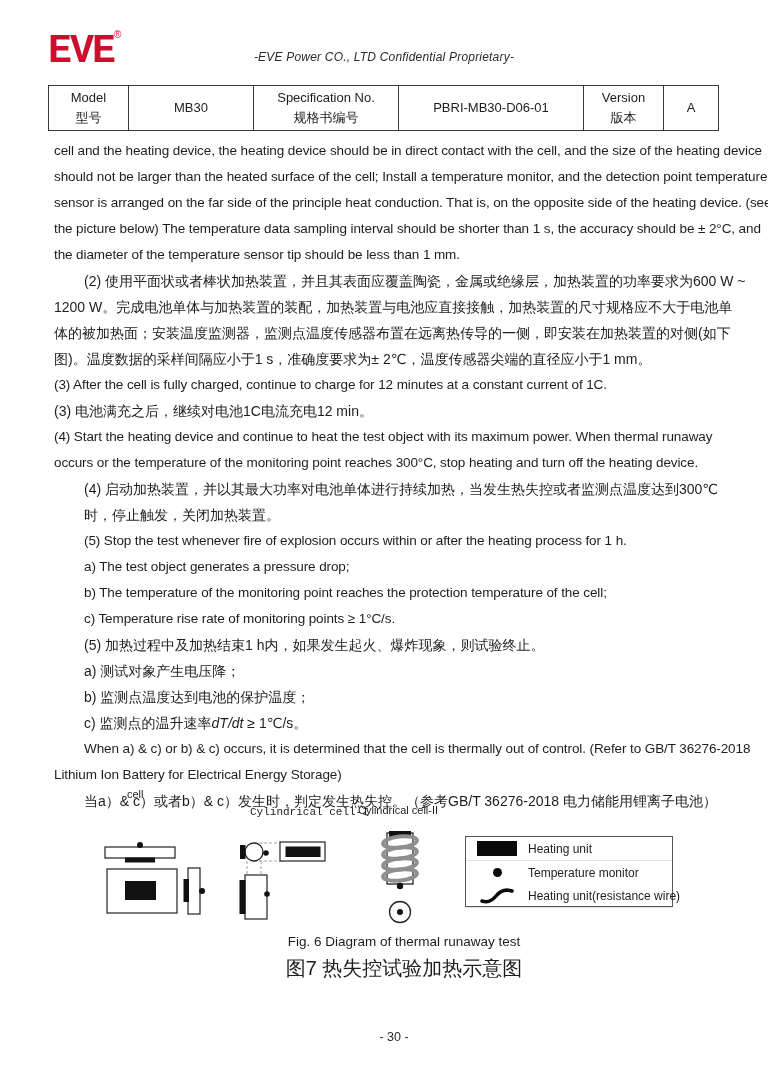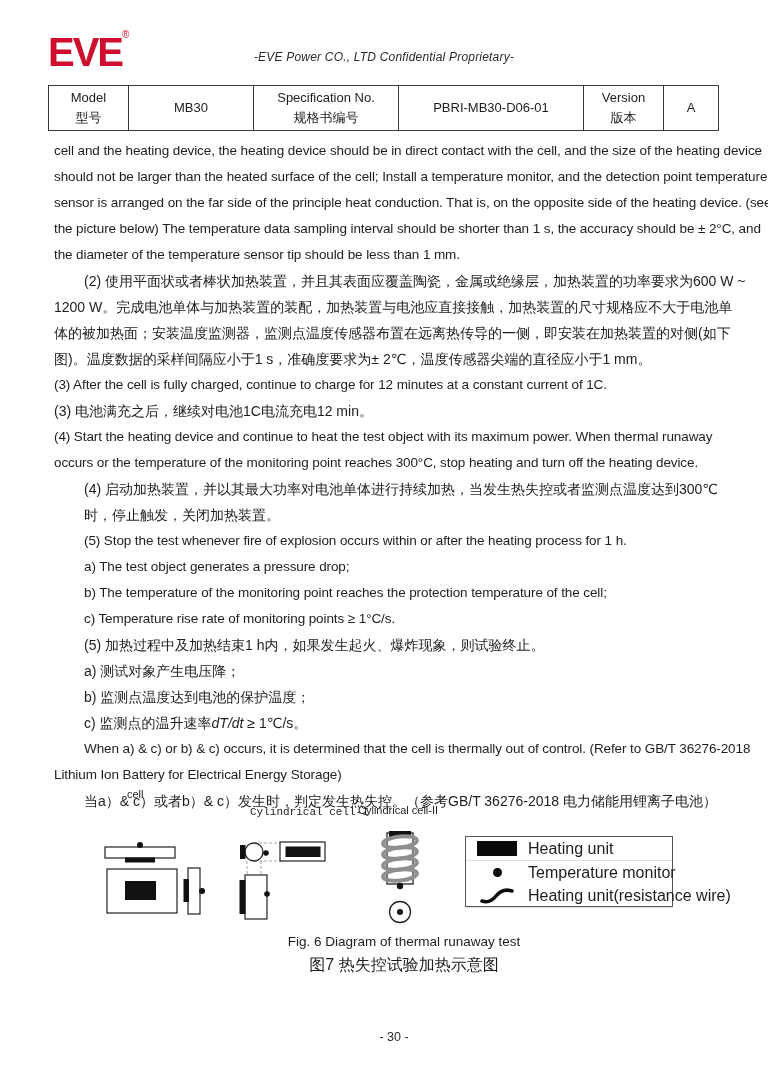--- a/index.html
+++ b/index.html
@@ -4,21 +4,21 @@
 <style>
   html,body{margin:0;padding:0;background:#e9e9e9;}
   .page{
     position:relative; width:768px; height:1086px; margin:0 auto;
     background:#ffffff; overflow:hidden;
     font-family:"Liberation Sans","DejaVu Sans",sans-serif;
     color:#1d1d1f;
   }
   
   .logo{position:absolute;left:48px;top:32px;line-height:1;}
-  .logo-text{font-weight:800;font-size:40px;letter-spacing:-2px;color:#CE0E2D;font-family:Liberation Sans, sans-serif;}
+  .logo-text{font-weight:800;font-size:40px;letter-spacing:-2px;color:#CE0E2D;font-family:Liberation Mono, monospace;}
   .logo-reg{font-size:10px;color:#CE0E2D;vertical-align:top;position:relative;top:-2px;}
   .confidential{
     position:absolute;left:0;top:50px;width:768px;text-align:center;
     font-style:italic;font-size:12px;color:#2a2a2a;letter-spacing:.2px;
   }
   
   .info-table{position:absolute;left:48px;top:85px;width:670px;height:46px;border-collapse:collapse;table-layout:fixed;}
   .info-table td{border:1px solid #3a3a3a;text-align:center;vertical-align:middle;font-size:13px;line-height:1.55;padding:2px 2px;color:#1d1d1f;}
   .col-c1{width:80px}.col-c2{width:125px}.col-c3{width:145px}.col-c4{width:185px}.col-c5{width:80px}.col-c6{width:55px}
   
@@ -32,28 +32,28 @@
   #lbl-cell{left:127px;top:788px;}
   #lbl-cyl1{left:250px;top:806px;font-family:Liberation Mono, monospace;}
   #lbl-cyl2{left:358px;top:804px;}
   .fig-svg{position:absolute;left:90px;top:825px;width:380px;height:105px;}
   .legend-box{
     position:absolute;left:465px;top:836px;width:208px;height:71px;
     border:1px solid #555;box-sizing:border-box;background:#fff;
   }
   .legend-row{position:relative;height:23px;display:flex;align-items:center;}
   .legend-row .sym{width:62px;display:flex;justify-content:center;align-items:center;flex:none;}
-  .legend-row .lab{font-size:16px;color:#1d1d1f;white-space:nowrap;}
+  .legend-row .lab{font-size:12px;color:#1d1d1f;white-space:nowrap;}
   .legend-row.divided{border-bottom:1px solid #e2e2e2;}
   .sym-rect{width:40px;height:15px;background:#0a0a0a;}
   .sym-dot{width:9px;height:9px;border-radius:50%;background:#0a0a0a;}
   
   .caption{position:absolute;left:40px;width:728px;text-align:center;color:#1d1d1f;}
   .caption.en{top:934px;font-size:13.5px;}
-  .caption.zh{top:955px;font-size:16px;}
+  .caption.zh{top:955px;font-size:20px;}
   .footer{position:absolute;left:0;top:1030px;width:788px;text-align:center;font-size:12.5px;color:#2b2b2b;}
 </style>
 </head>
 <body>
 
 <div class="page">
 
   <div class="logo">
     <span class="logo-text">EVE</span><span class="logo-reg">®</span>
   </div>

